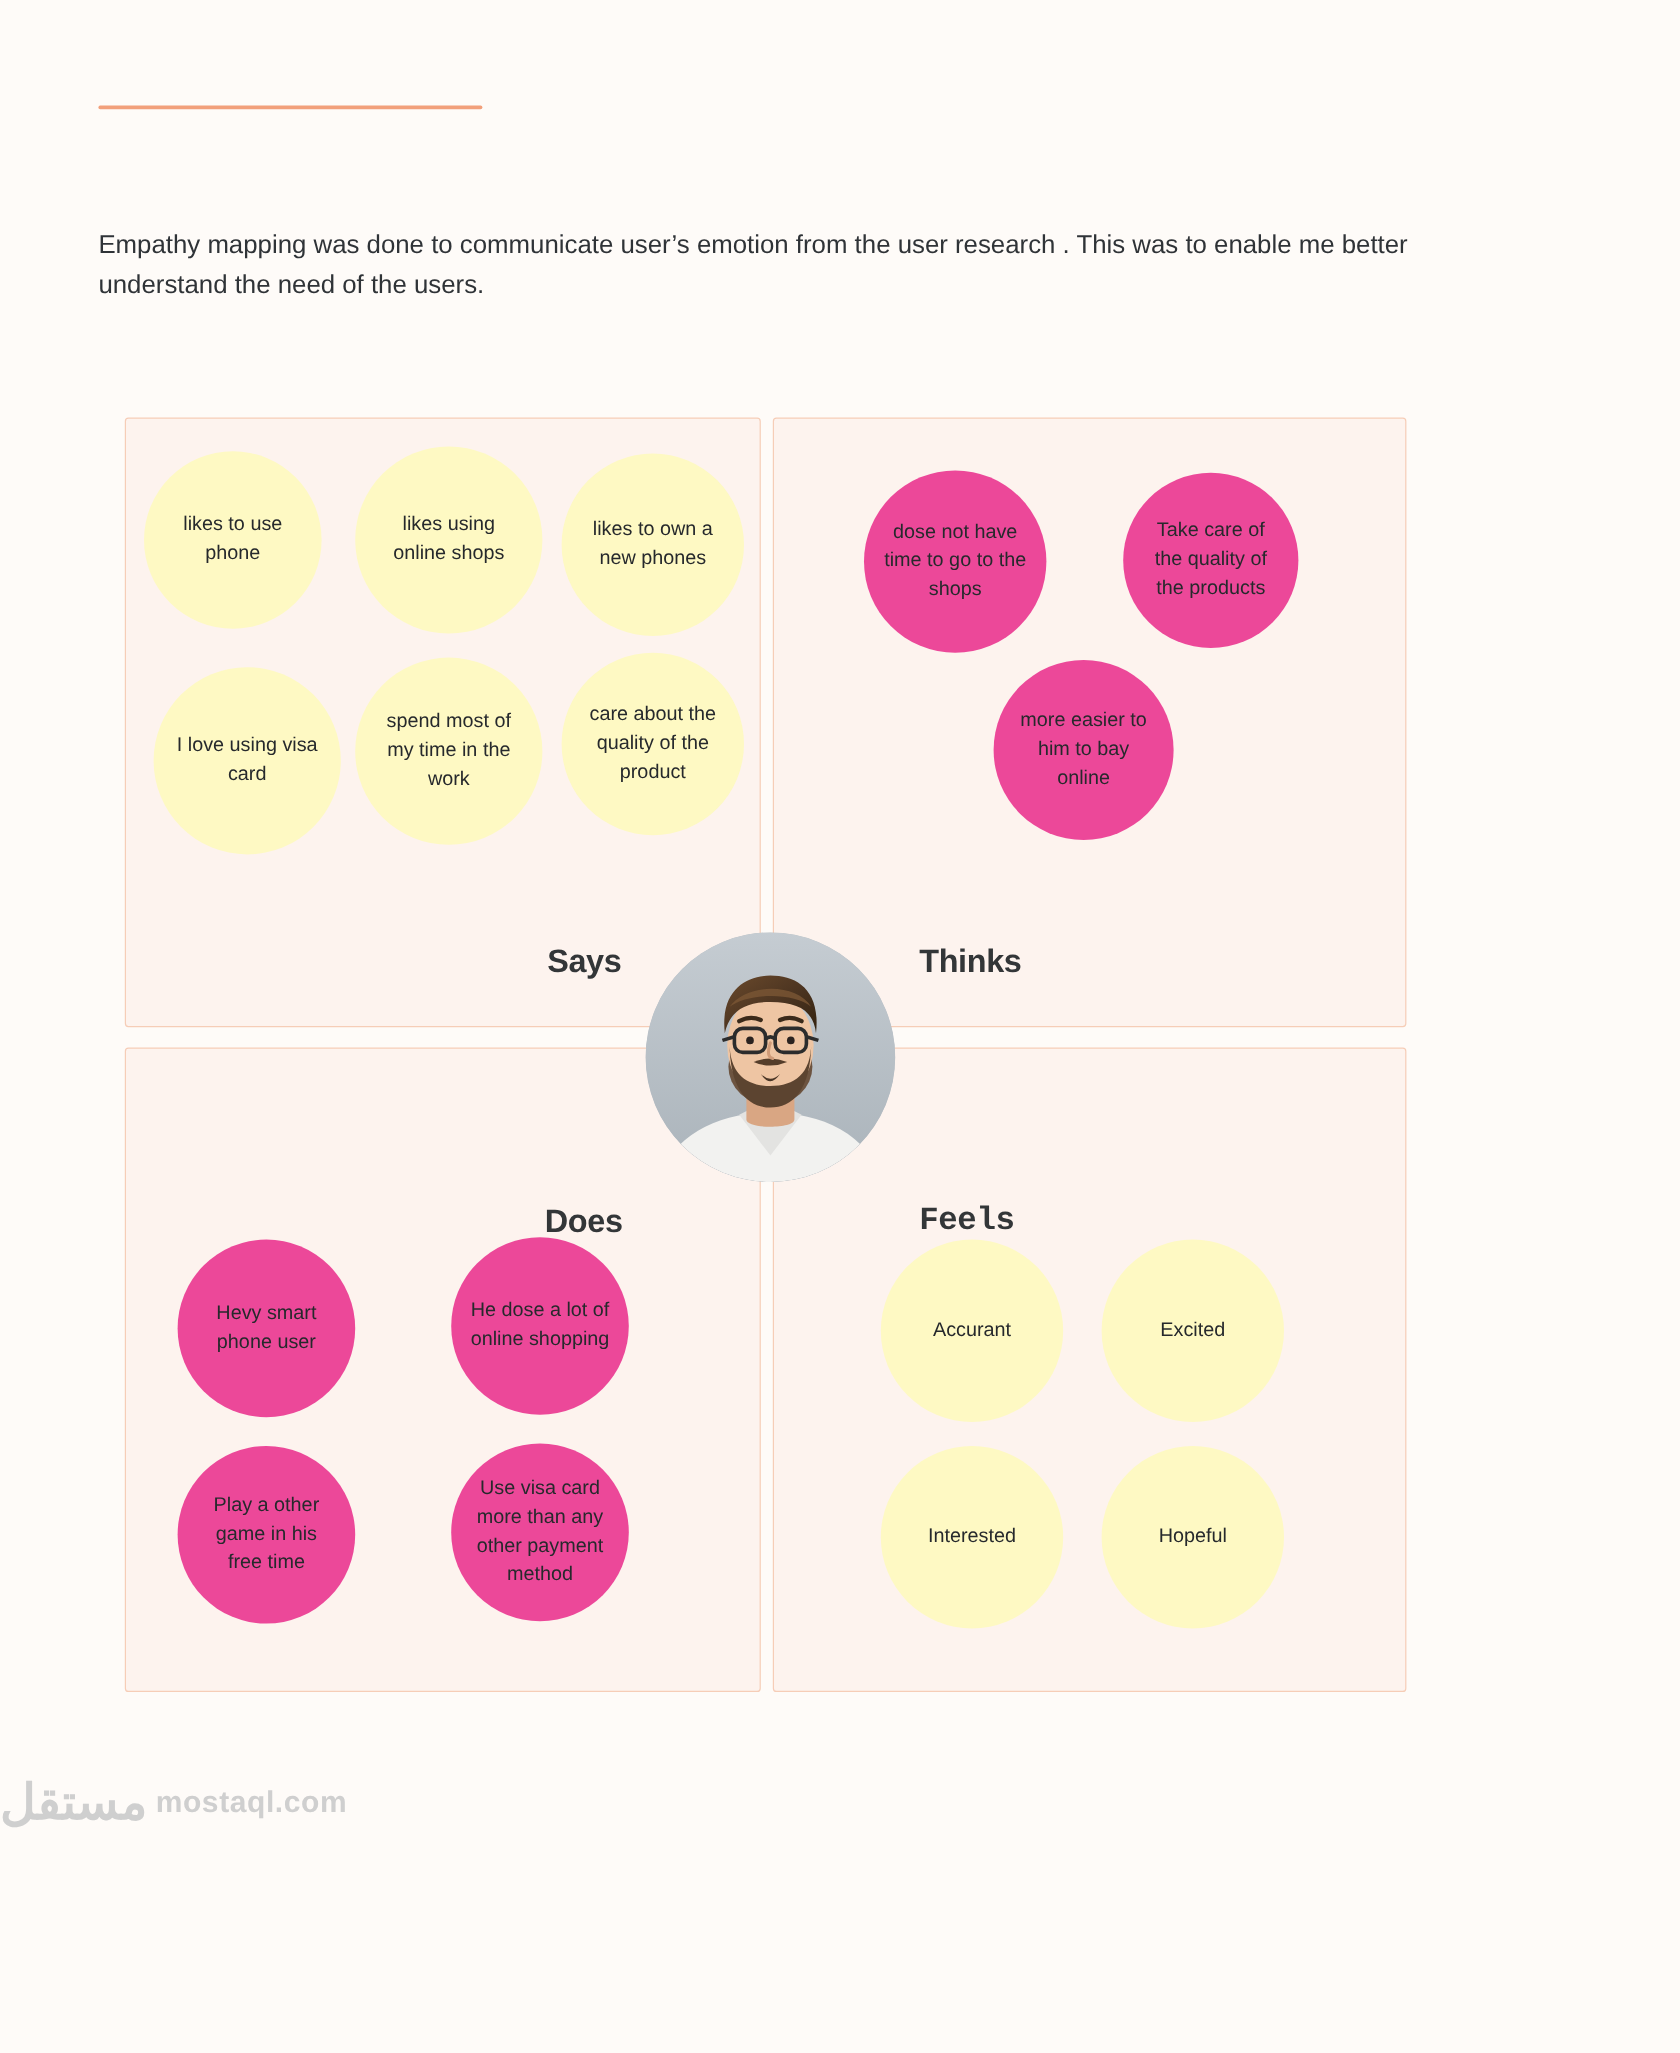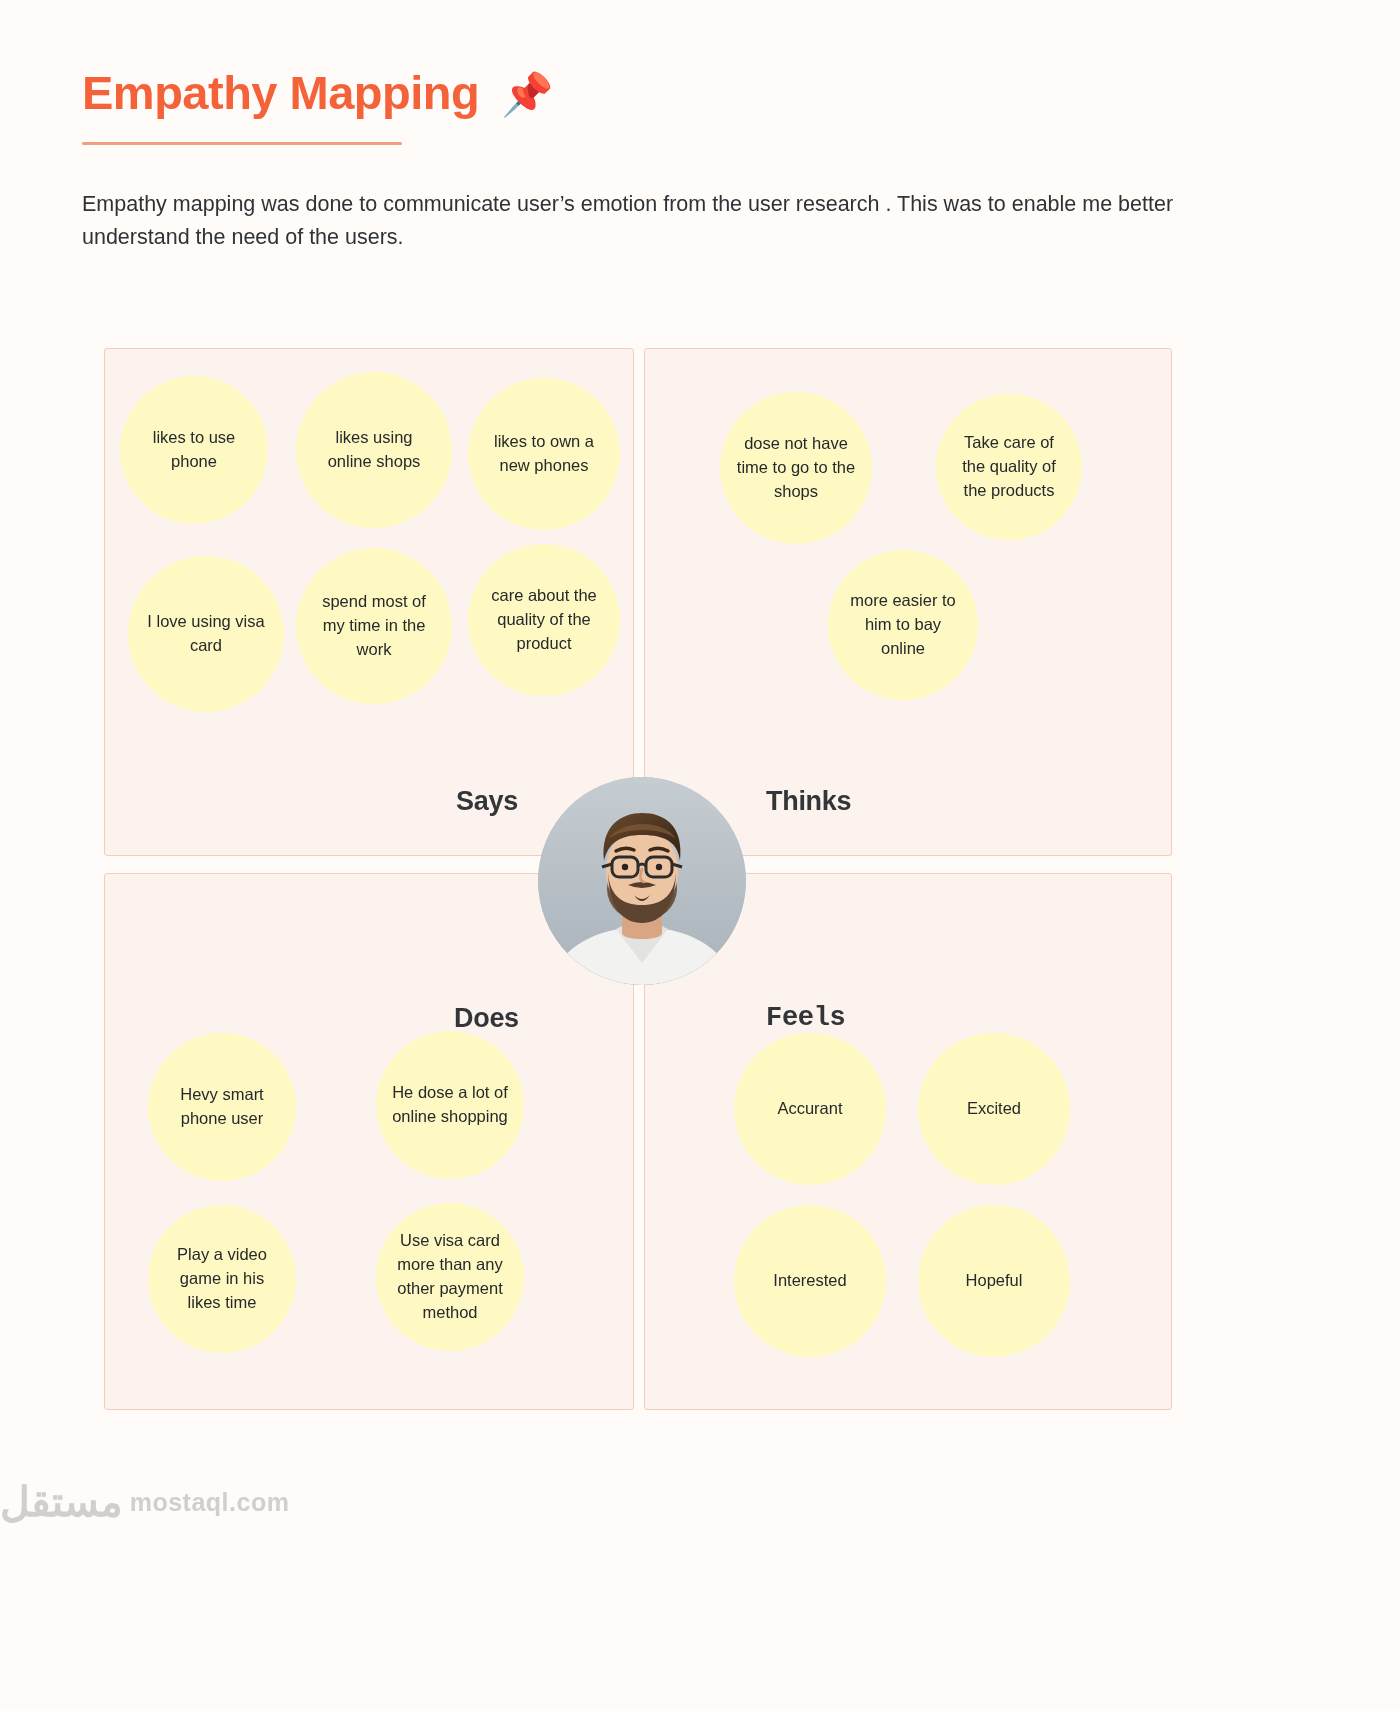--- a/index.html
+++ b/index.html
@@ -87,21 +87,21 @@
     display: flex;
     align-items: center;
     justify-content: center;
     text-align: center;
     font-size: 16.5px;
     line-height: 1.45;
     color: #26292c;
     padding: 0 16px;
   }
   .bubble.yellow { background: #fef9c3; }
-  .bubble.peach  { background: #fef9c3; }
+  .bubble.peach  { background: #ec4899; }
 
   
   .avatar {
     position: absolute;
     left: 434px;
     top: 429px;
     width: 208px;
     height: 208px;
     border-radius: 50%;
     overflow: hidden;
@@ -132,24 +132,20 @@
     font-size: 25px;
     font-weight: bold;
     color: #cfcfcf;
     letter-spacing: 0.5px;
   }
 </style>
 </head>
 <body>
 
 <div class="header">
-  <div class="title-row">
-    <div class="page-title">Empathy Mapping</div>
-    <span class="pin-icon">📌</span>
-  </div>
   <div class="title-rule"></div>
 </div>
 
 <p class="description">Empathy mapping was done to communicate user’s emotion from the user research . This was to enable me better understand the need of the users.</p>
 
 <div class="board">
 
   <div class="quadrant q-says"></div>
   <div class="quadrant q-thinks"></div>
   <div class="quadrant q-does"></div>
@@ -165,21 +161,21 @@
       <div class="bubble yellow" style="left: 192px; top: 24px; width: 156px; height: 156px;">likes using online shops</div>
       <div class="bubble yellow" style="left: 364px; top: 30px; width: 152px; height: 152px;">likes to own a new phones</div>
       <div class="bubble yellow" style="left: 24px; top: 208px; width: 156px; height: 156px;">I love using visa card</div>
       <div class="bubble yellow" style="left: 192px; top: 200px; width: 156px; height: 156px;">spend most of my time in the work</div>
       <div class="bubble yellow" style="left: 364px; top: 196px; width: 152px; height: 152px;">care about the quality of the product</div>
       <div class="bubble peach" style="left: 616px; top: 44px; width: 152px; height: 152px;">dose not have time to go to the shops</div>
       <div class="bubble peach" style="left: 832px; top: 46px; width: 146px; height: 146px;">Take care of the quality of the products</div>
       <div class="bubble peach" style="left: 724px; top: 202px; width: 150px; height: 150px;">more easier to him to bay online</div>
       <div class="bubble peach" style="left: 44px; top: 685px; width: 148px; height: 148px;">Hevy smart phone user</div>
       <div class="bubble peach" style="left: 272px; top: 683px; width: 148px; height: 148px;">He dose a lot of online shopping</div>
-      <div class="bubble peach" style="left: 44px; top: 857px; width: 148px; height: 148px;">Play a video game in his likes time</div>
+      <div class="bubble peach" style="left: 44px; top: 857px; width: 148px; height: 148px;">Play a other game in his free time</div>
       <div class="bubble peach" style="left: 272px; top: 855px; width: 148px; height: 148px;">Use visa card more than any other payment method</div>
       <div class="bubble yellow" style="left: 630px; top: 685px; width: 152px; height: 152px;">Accurant</div>
       <div class="bubble yellow" style="left: 814px; top: 685px; width: 152px; height: 152px;">Excited</div>
       <div class="bubble yellow" style="left: 630px; top: 857px; width: 152px; height: 152px;">Interested</div>
       <div class="bubble yellow" style="left: 814px; top: 857px; width: 152px; height: 152px;">Hopeful</div>
     </div>
 
   <div class="avatar">
     <svg viewBox="0 0 208 208" xmlns="http://www.w3.org/2000/svg">
       <defs>

